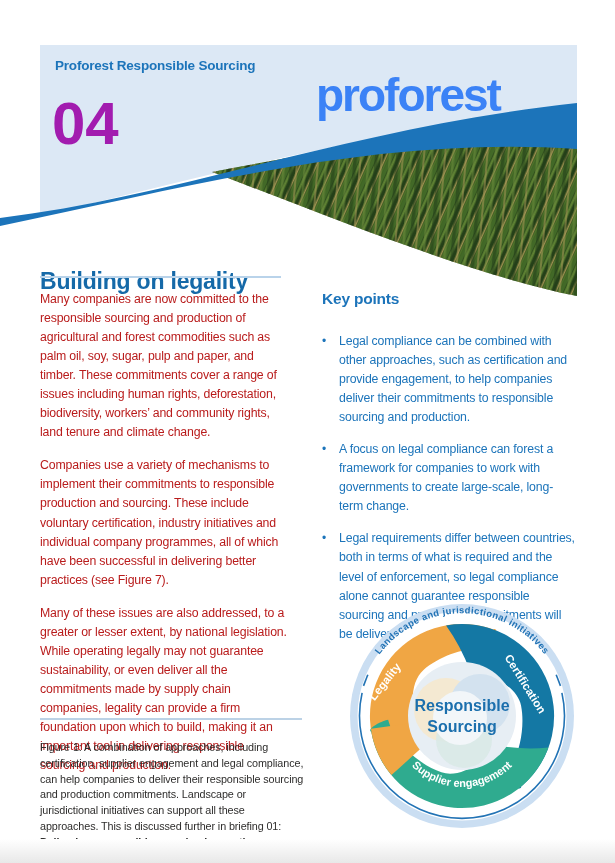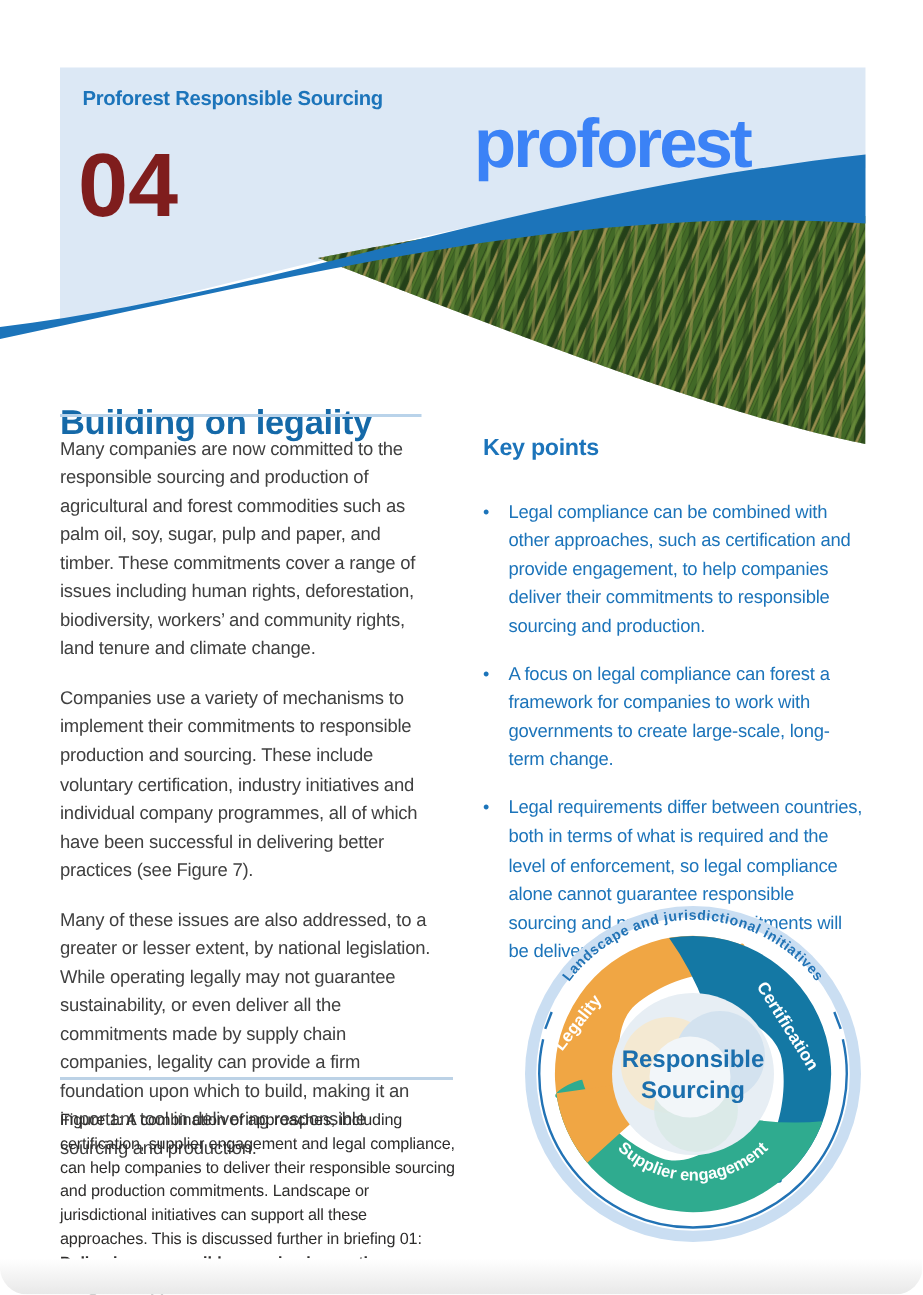--- a/index.html
+++ b/index.html
@@ -1,44 +1,44 @@
 <!DOCTYPE html>
 <html><head>
 <meta charset="utf-8">
 <style>
   html,body{margin:0;padding:0;background:#fff;}
   .page{
     position:relative;width:615px;height:863px;overflow:hidden;background:#fff;
-    font-family:"Liberation Sans",sans-serif;color:#2e2d2c;border-radius:18px;
+    font-family:"Liberation Sans",sans-serif;color:#2e2d2c;
   }
   
   .hdr-svg{position:absolute;left:0;top:0;}
   .series-title{
     position:absolute;left:55px;top:56px;width:220px;
     font-size:13.5px;font-weight:bold;line-height:19px;color:#1c74ba;letter-spacing:-0.2px;
   }
   .issue-number{
     position:absolute;left:52px;top:94px;
-    font-size:60px;font-weight:bold;color:#7f1d1d;line-height:1;letter-spacing:0px;
+    font-size:60px;font-weight:bold;color:#a21caf;line-height:1;letter-spacing:0px;
   }
   .logo-text{
     position:absolute;left:316px;top:72px;width:262px;
     font-size:46px;font-weight:bold;color:#3b82f6;letter-spacing:-2px;line-height:1;
   }
   
   .page-title{
     position:absolute;left:40px;top:232px;width:300px;
     font-size:23px;font-weight:bold;color:#1569a8;letter-spacing:-0.2px;margin-top:36px;
   }
   .title-rule{
     position:absolute;left:40px;top:276px;width:241px;height:2px;background:#b9d3ea;
   }
   .col-left{
     position:absolute;left:40px;top:290px;width:250px;
-    font-size:12.3px;line-height:1.55;letter-spacing:-0.15px;color:#404040;
+    font-size:12.3px;line-height:1.55;letter-spacing:-0.15px;color:#b91c1c;
   }
   .col-left p{margin:0 0 14px 0;}
   .col-right{position:absolute;left:322px;top:290px;width:254px;}
   .kp-heading{
     margin:0 0 24px 0;font-size:15.5px;font-weight:bold;color:#1c74ba;letter-spacing:-0.2px;
   }
   .kp-item{
     display:flex;margin:0 0 13px 0;color:#1c74ba;
     font-size:12.3px;line-height:1.55;letter-spacing:-0.15px;
   }

